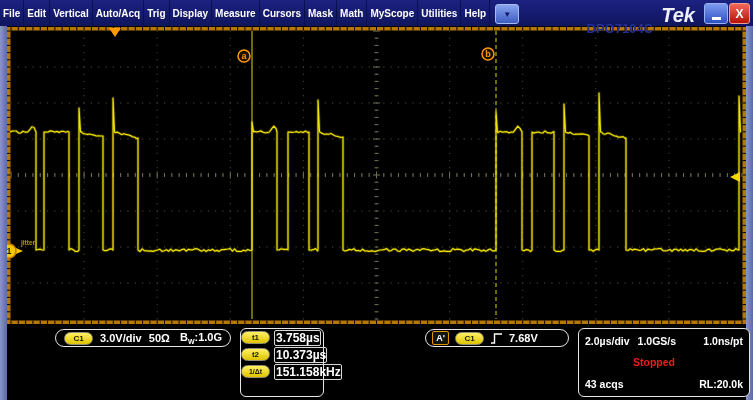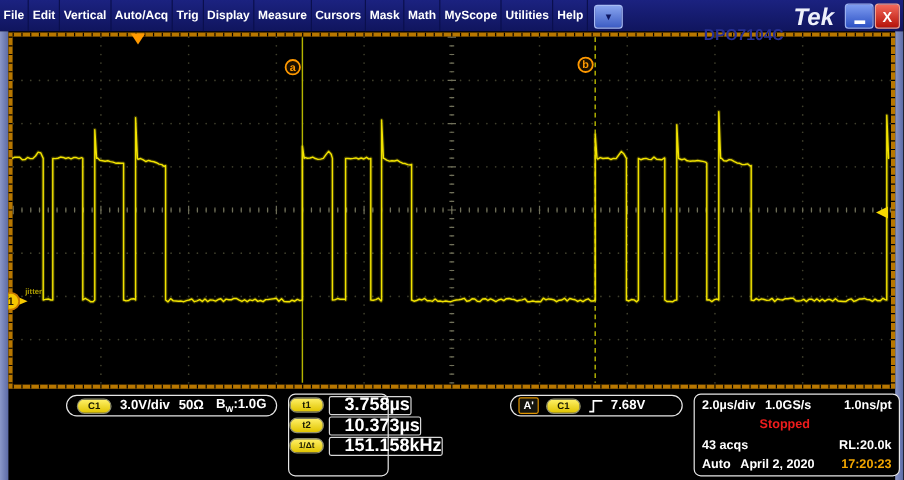--- a/index.html
+++ b/index.html
@@ -38,21 +38,21 @@
   #trig-box{left:425px;top:329px;width:144px;height:18px;border-radius:9px;
             display:flex;align-items:center;padding:0 6px;box-sizing:border-box;gap:6px;}
   #tb-box{left:578px;top:328px;width:172px;height:69px;border-radius:6px;box-sizing:border-box;
           padding:1px 6px;display:flex;flex-direction:column;justify-content:space-around;}
   .badge{display:inline-flex;align-items:center;justify-content:center;
          background:linear-gradient(#fff066,#e0c400);color:#1a1a00;font-weight:bold;font-size:8px;
          border-radius:7px;border:1px solid #909070;width:27px;height:11px;flex:0 0 auto;}
   .cur-row{display:flex;align-items:center;height:17px;}
   .cur-badge-cell{width:33px;display:flex;flex:0 0 auto;}
   .cur-val{flex:1;border:1px solid #d8d8d8;border-radius:2px;height:14px;line-height:14px;
-           padding-left:12px;font-size:15px;color:#fff;margin-right:2px;}
+           padding-left:1px;font-size:12px;color:#fff;margin-right:2px;}
   #bw-group{margin-left:10px;font-size:11px;}
   .sub{font-size:7px;vertical-align:sub;}
   #ohm-label{margin-left:auto;}
   #aprime-badge{background:#15150f;border:1px solid #df9400;color:#fff;font-size:9px;font-weight:bold;
                 width:15px;height:12px;display:flex;align-items:center;justify-content:center;border-radius:2px;}
   .tb-row{display:flex;align-items:flex-end;font-size:10.5px;gap:8px;}
   #tb-row1 span:last-child{margin-left:auto;}
   #tb-status{color:#ee1c1c;padding-left:48px;}
   #tb-rl,#tb-time{margin-left:auto;}
   #tb-time{color:#f2a600;}
@@ -1663,20 +1663,15 @@
       <span>1.0GS/s</span>
       <span>1.0ns/pt</span>
     </div>
     <div class="tb-row">
       <span id="tb-status">Stopped</span>
     </div>
     <div class="tb-row">
       <span>43 acqs</span>
       <span id="tb-rl">RL:20.0k</span>
     </div>
-    <div class="tb-row">
-      <span>Auto</span>
-      <span>April 2, 2020</span>
-      <span id="tb-time">17:20:23</span>
-    </div>
   </div>
 
 </div>
 
 </body></html>

